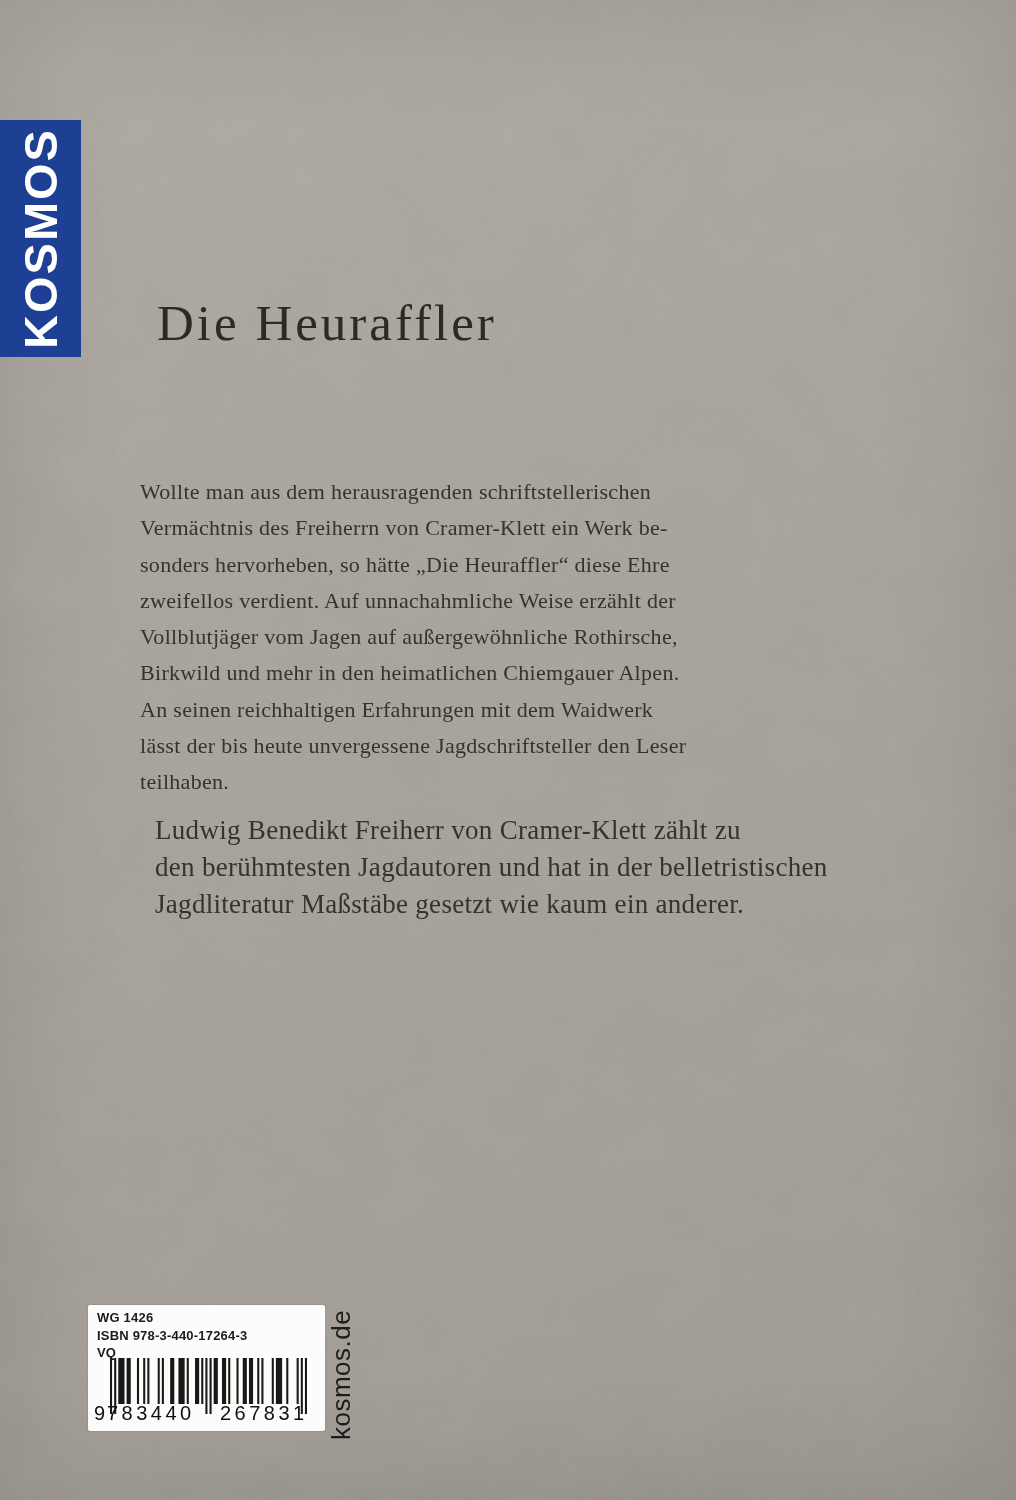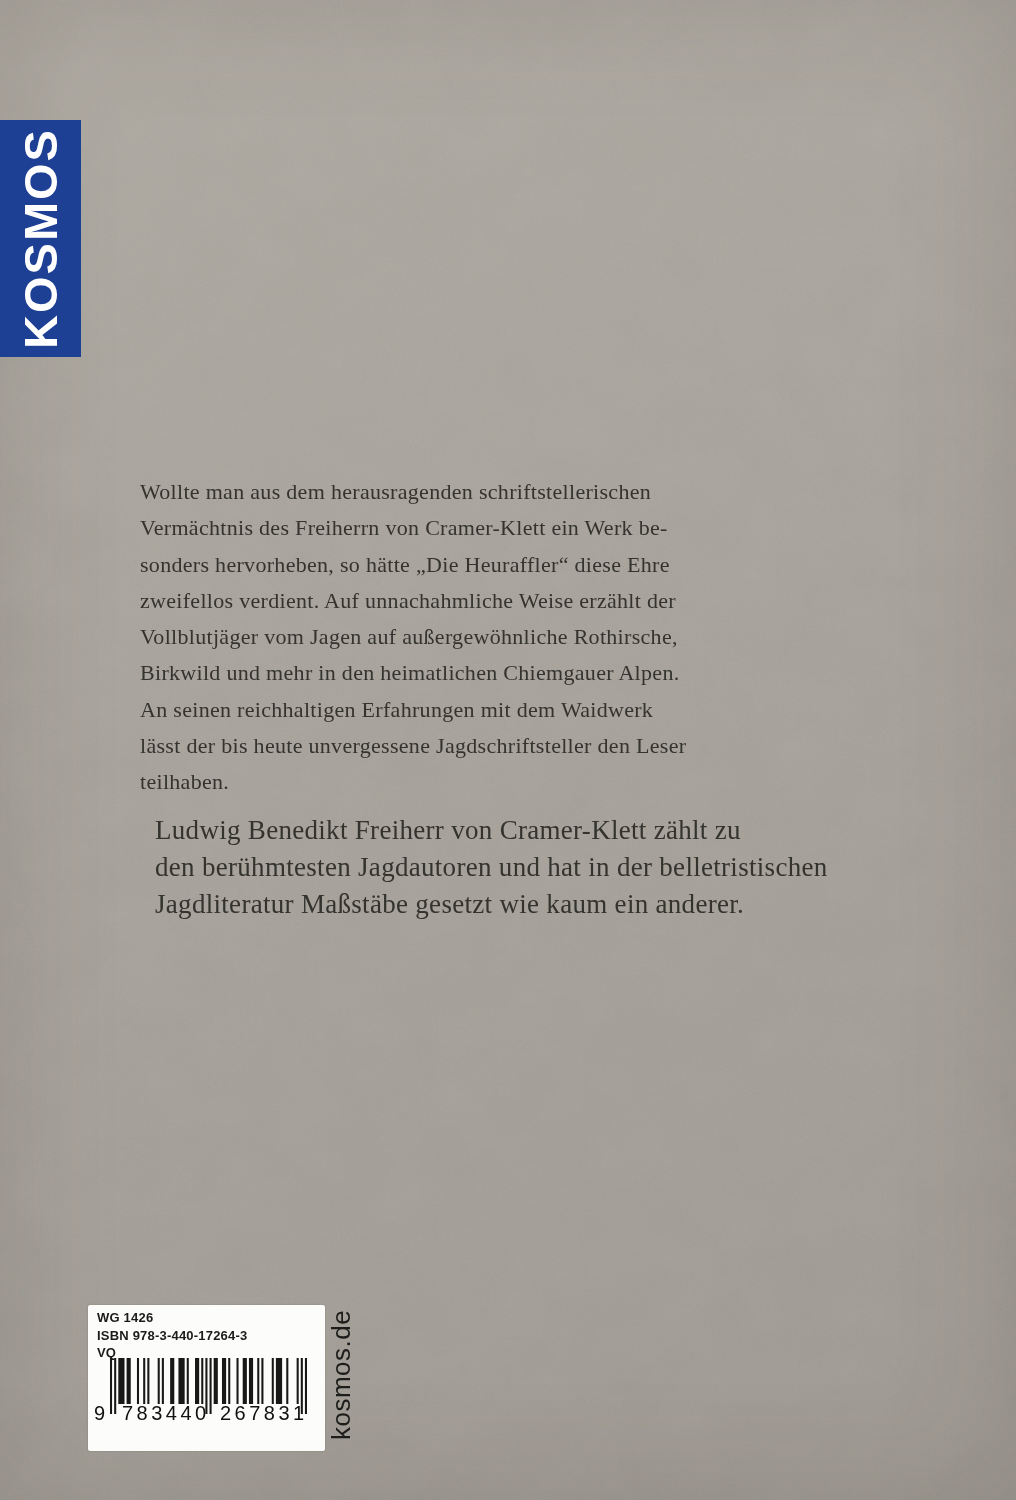--- a/index.html
+++ b/index.html
@@ -44,38 +44,38 @@
     color:#34332e;white-space:pre-line;
   }
   .author-note{
     position:absolute;left:155px;top:812px;width:740px;
     font-size:27px;line-height:37px;letter-spacing:.3px;
     color:#34332e;white-space:pre-line;
   }
 
   
   .barcode-label{
-    position:absolute;left:88px;top:1305px;width:237px;height:146px;
+    position:absolute;left:88px;top:1305px;width:237px;height:126px;
     background:#fcfcfa;border-radius:2px;
     box-shadow:0 0 2px rgba(80,75,68,.35);
   }
   .label-meta{
     position:absolute;left:9px;top:4px;
     font-family:"Liberation Sans",sans-serif;font-weight:700;
     font-size:13px;line-height:17.5px;color:#1b1b1a;letter-spacing:.2px;
     white-space:pre-line;
   }
   .ean-svg{position:absolute;left:22px;top:53px;}
   .ean-digits{
     position:absolute;top:97px;left:0;width:237px;height:24px;
     font-family:"Liberation Sans",sans-serif;font-size:20px;color:#111;
   }
   .ean-digits span{position:absolute;letter-spacing:3.5px;white-space:nowrap;}
   .dg-first{left:6px;}
-  .dg-left{left:34px;text-align:center;}
+  .dg-left{left:19px;text-align:center;}
   .dg-right{left:132px;}
 
   
   .site-url{
     position:absolute;left:328px;top:1440px;
     transform:rotate(-90deg);transform-origin:0 0;
     font-family:"Liberation Sans",sans-serif;font-weight:400;
     font-size:26px;letter-spacing:.5px;color:#1d1d1b;white-space:nowrap;line-height:1;
   }
 </style>
@@ -95,20 +95,21 @@
     </filter>
     <rect width="1016" height="1500" filter="url(#grainFine)" opacity="0.09"></rect>
     <rect width="1016" height="1500" filter="url(#grainCoarse)" opacity="0.05"></rect>
   </svg>
 
   <div class="logo-box" style="background:#1e4094;" title="KOSMOS">
     <div class="logo-text">KOSMOS</div>
   </div>
 
   <div class="title-block">
+    <div class="title-main">Die Heuraffler</div>
   </div>
 
   <div class="body-text">Wollte man aus dem herausragenden schriftstellerischen
 Vermächtnis des Freiherrn von Cramer-Klett ein Werk be-
 sonders hervorheben, so hätte „Die Heuraffler“ diese Ehre
 zweifellos verdient. Auf unnachahmliche Weise erzählt der
 Vollblutjäger vom Jagen auf außergewöhnliche Rothirsche,
 Birkwild und mehr in den heimatlichen Chiemgauer Alpen.
 An seinen reichhaltigen Erfahrungen mit dem Waidwerk
 lässt der bis heute unvergessene Jagdschriftsteller den Leser

